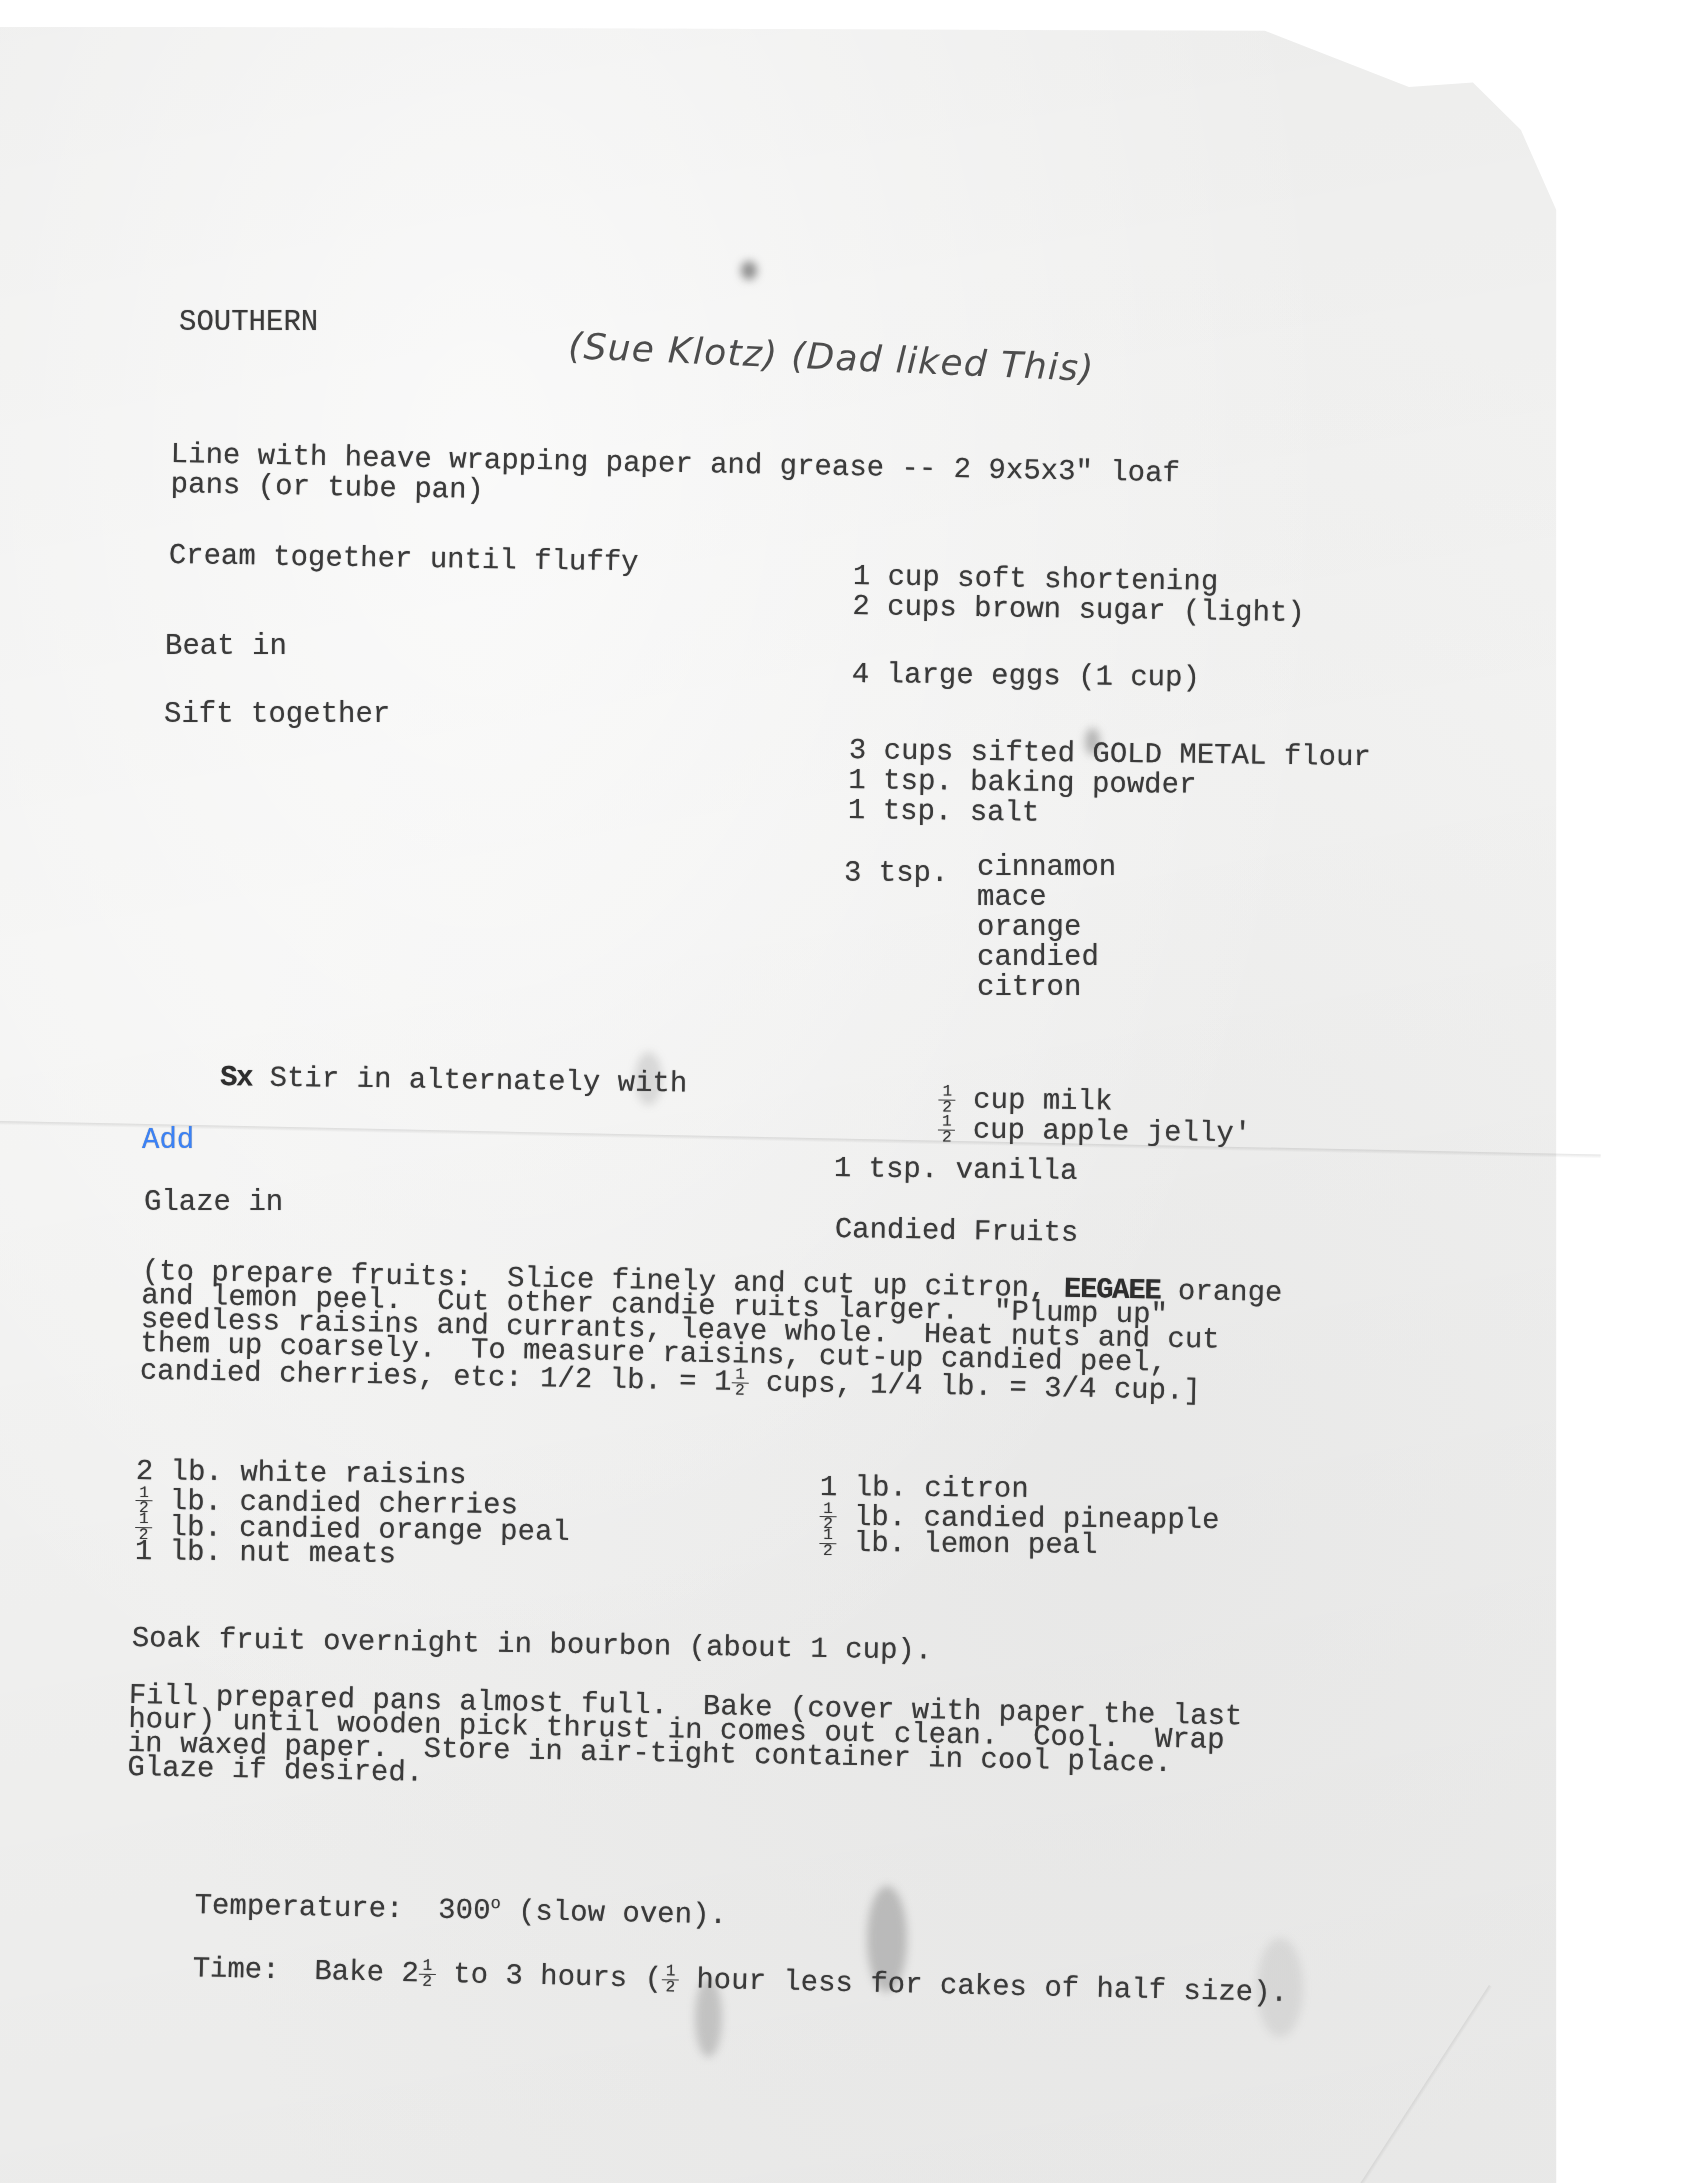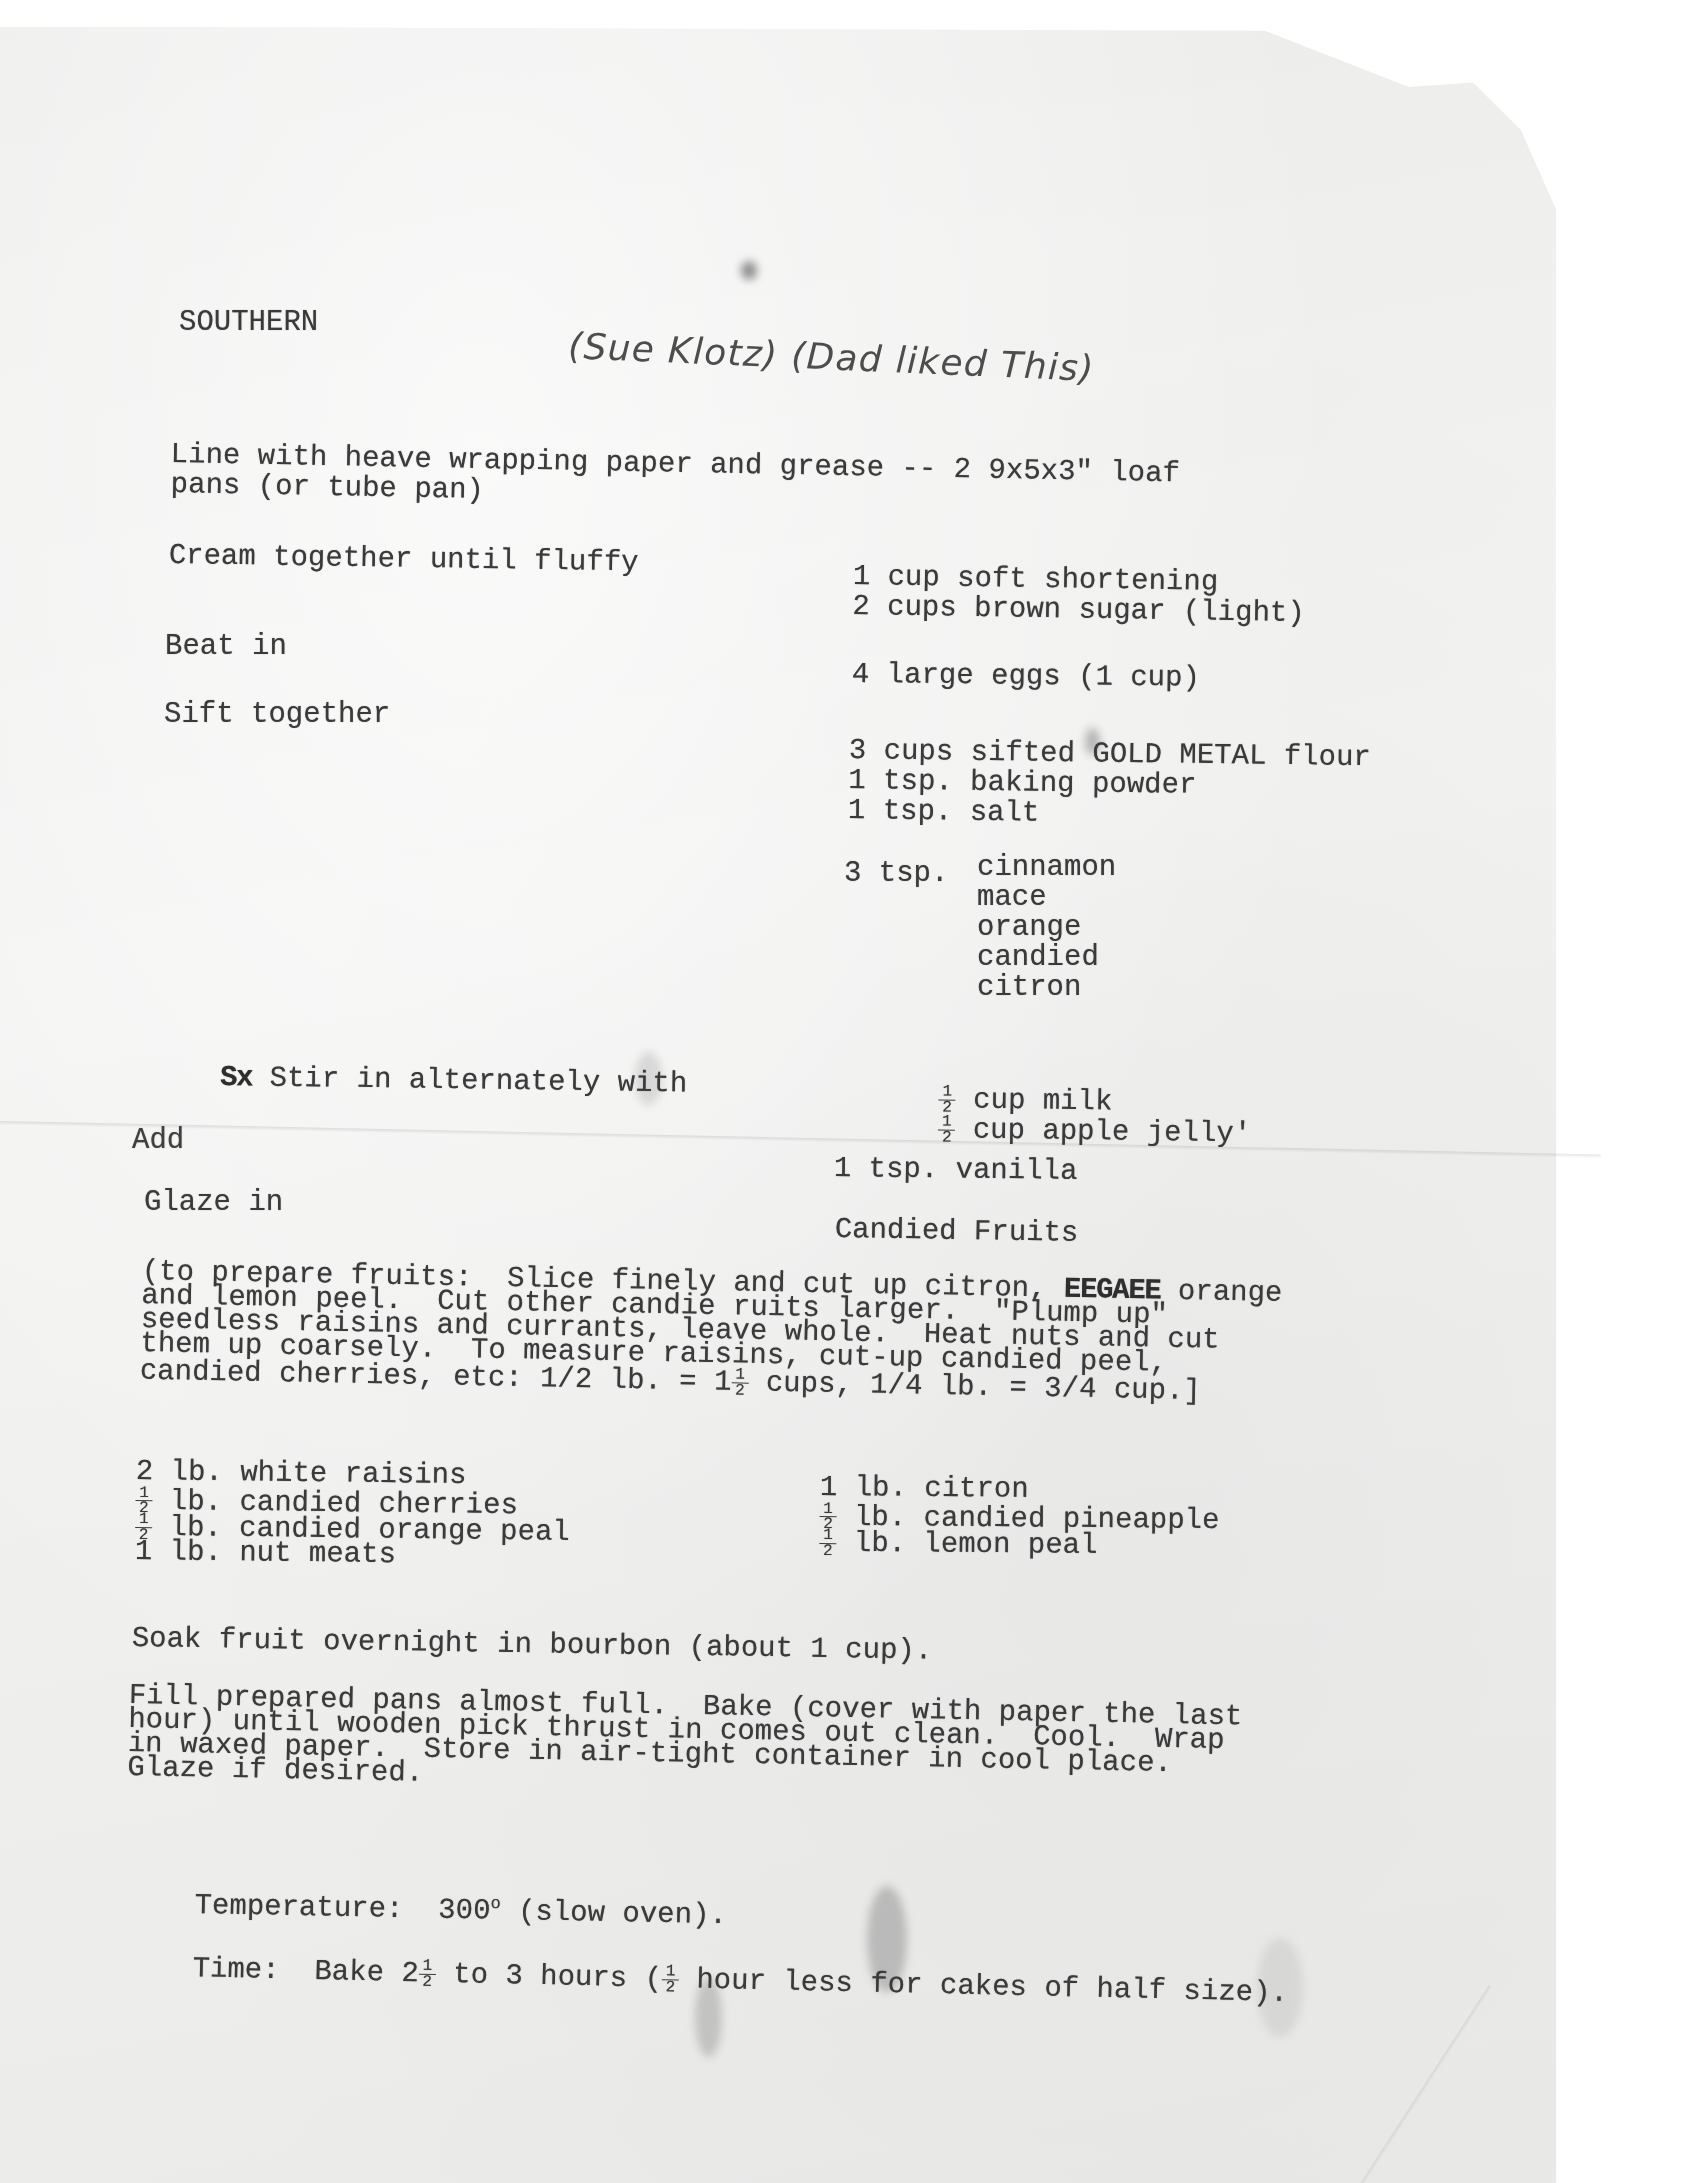--- a/index.html
+++ b/index.html
@@ -163,21 +163,21 @@
   </div>
   <div class="ing-col" style="left:835px;top:1053px;transform:rotate(0.8deg);">
     <div class="line">
       <span class="frac"><span class="num">1</span><span>2</span></span> <span>cup milk</span>
     </div>
     <div class="line">
       <span class="frac"><span class="num">1</span><span>2</span></span> <span>cup apple jelly'</span>
     </div>
   </div>
 
-  <div class="t" style="left:132px;top:1126px;color:#404040;">Add</div>
+  <div class="t" style="left:142px;top:1126px;color:#3b82f6;">Add</div>
   <div class="ing-col" style="left:834px;top:1154px;transform:rotate(0.7deg);">
     <div class="line">1 tsp. vanilla</div>
   </div>
 
   <div class="t" style="left:144px;top:1188px;">Glaze in</div>
   <div class="ing-col" style="left:835px;top:1215px;transform:rotate(0.9deg);">
     <div class="line">Candied Fruits</div>
   </div>
 
   <div class="ing-col" style="left:142px;top:1260px;transform:rotate(1.1deg);line-height:24px;">

